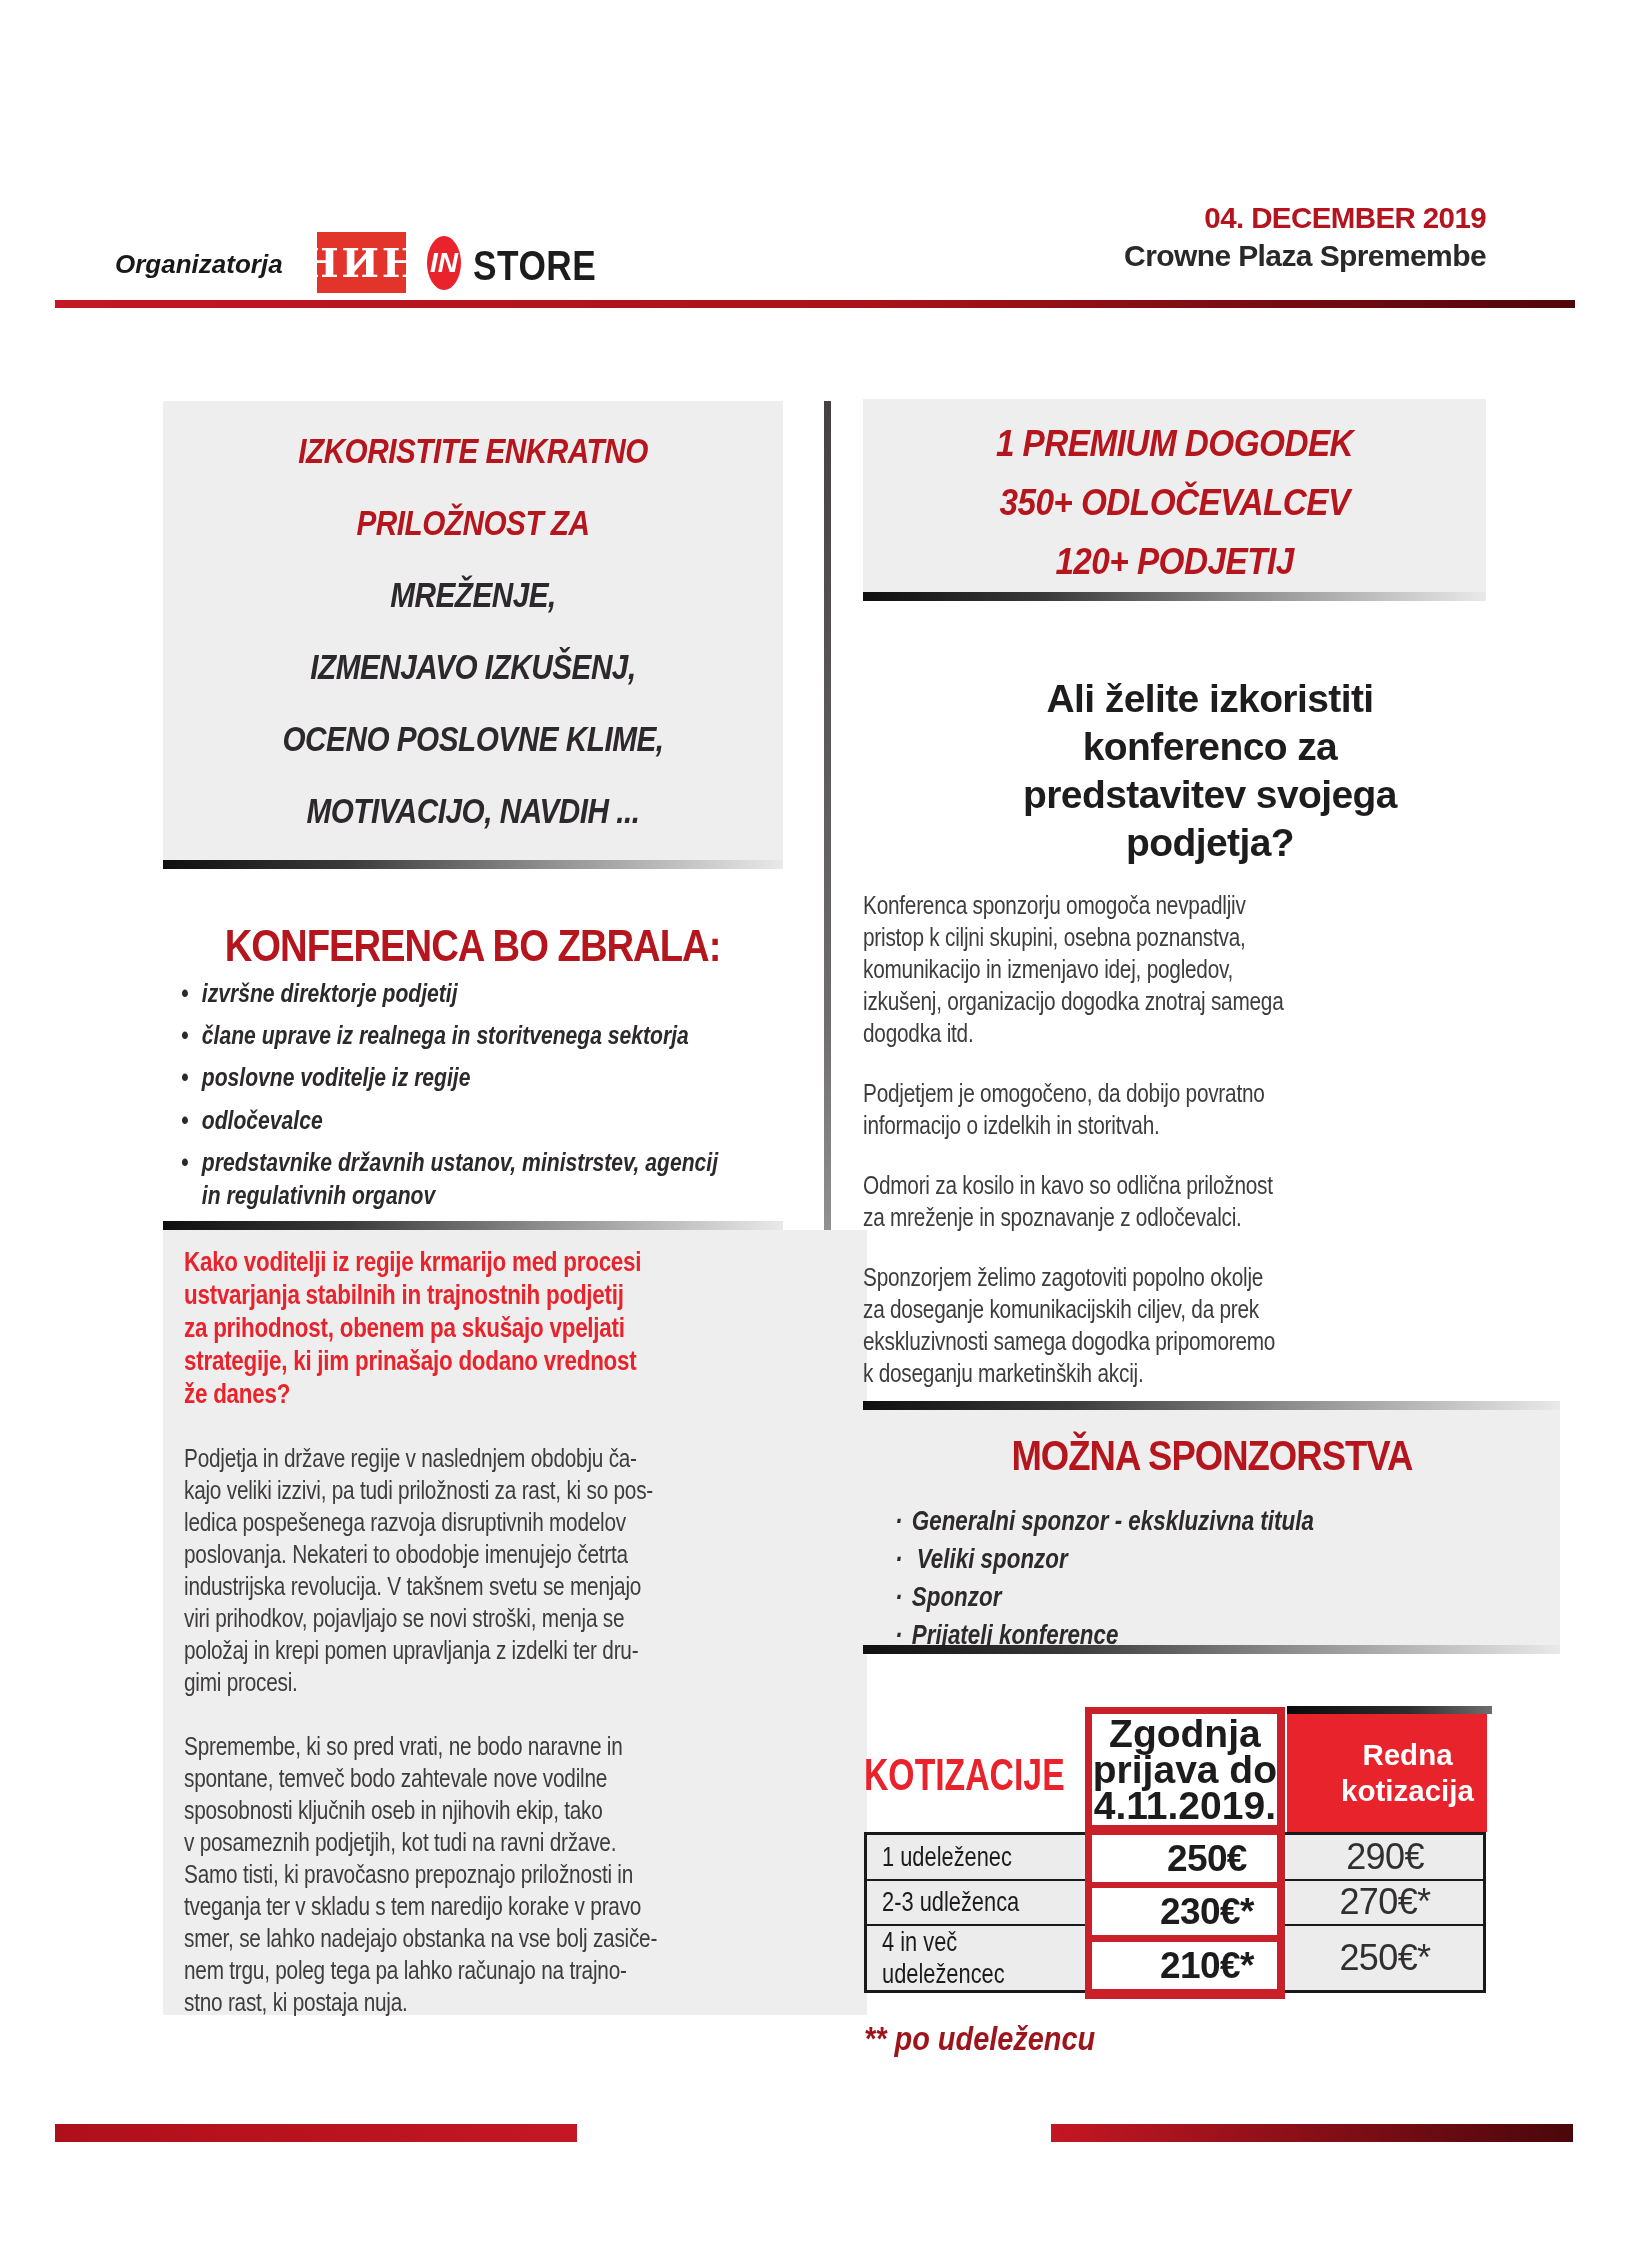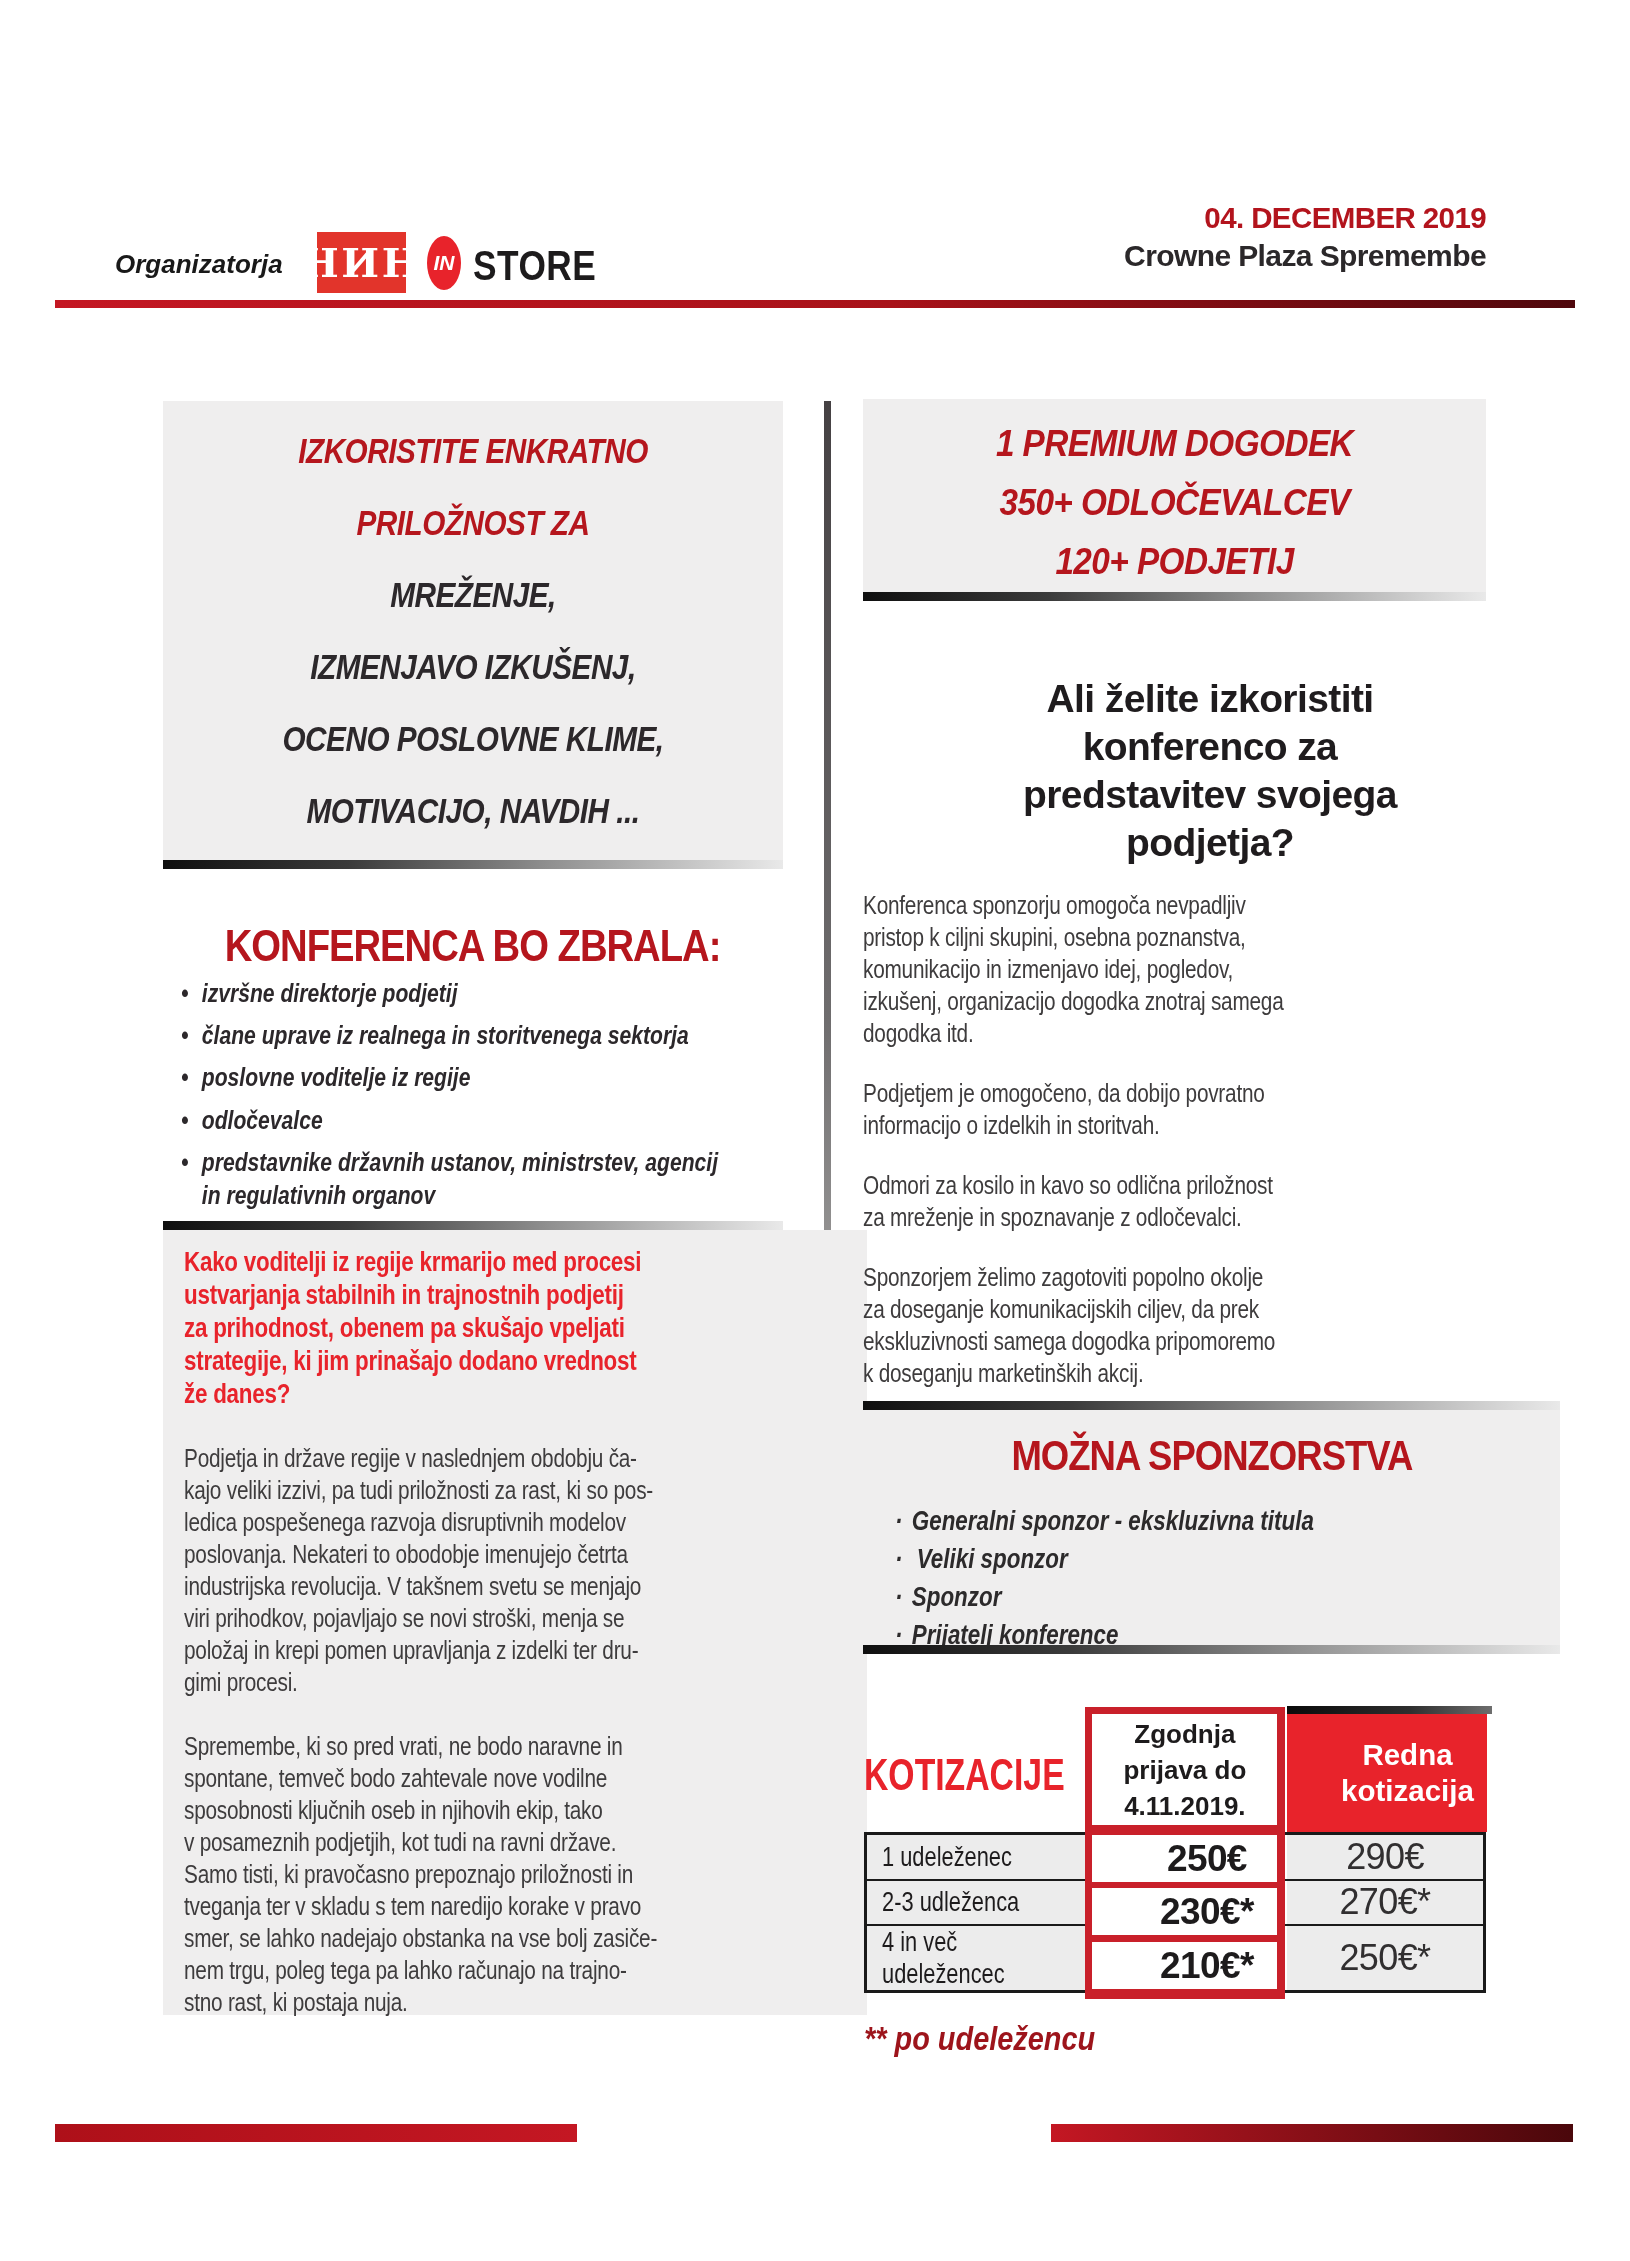--- a/index.html
+++ b/index.html
@@ -11,21 +11,21 @@
   .cx{display:inline-block;transform:scaleX(0.8);transform-origin:left top;white-space:pre-line;}
   .cx85{display:inline-block;transform:scaleX(0.85);transform-origin:left center;white-space:pre;}
   .center-squeeze{transform:scaleX(0.85);transform-origin:50% 50%;}
   .pre{white-space:pre-line;}
 
   
   .org-label{font-size:26px;font-weight:bold;font-style:italic;color:#191919;}
   .nin-box{width:89px;height:61px;background:#e2342b;display:flex;align-items:center;justify-content:center;}
   .nin-text{font-family:"DejaVu Serif",serif;font-weight:bold;font-size:40px;color:#ffffff;letter-spacing:2.5px;}
   .in-oval{width:34px;height:54px;background:#e8232b;border-radius:50%;display:flex;align-items:center;justify-content:center;}
-  .in-text{font-size:21px;font-weight:900;font-style:italic;color:#ffffff;}
+  .in-text{font-size:28px;font-weight:900;font-style:italic;color:#ffffff;}
   .store-text{font-size:43px;font-weight:900;color:#1d1b1c;letter-spacing:0.6px;transform:scaleX(0.82);transform-origin:left top;display:inline-block;}
   .date-line{font-size:29.5px;font-weight:800;color:#b3141d;text-align:right;letter-spacing:-0.6px;}
   .venue-line{font-size:30px;font-weight:800;color:#2b282a;text-align:right;letter-spacing:-0.6px;}
   .top-rule{height:8px;background:linear-gradient(to right,#c41723 0%,#a81219 55%,#4f070c 100%);}
 
   
   .box1-line{font-size:35px;line-height:72px;font-weight:800;font-style:italic;text-align:center;letter-spacing:-0.6px;}
   .red-text{color:#b5161d;}
   .dark-text{color:#2c282b;}
   .gather-heading{font-size:45px;font-weight:900;color:#b5161d;text-align:center;letter-spacing:-1.2px;}
@@ -39,21 +39,21 @@
   .right-heading{font-size:39px;line-height:48px;font-weight:900;color:#1f1c1e;text-align:center;letter-spacing:-0.6px;}
   .sponsor-title{font-size:43px;font-weight:900;color:#b5161d;text-align:center;letter-spacing:-1.2px;}
   .sponsor-item{font-size:28px;font-style:italic;font-weight:600;color:#2c2a2b;line-height:38px;display:flex;}
   .sponsor-dot{width:21px;flex:0 0 21px;}
 
   
   .fees-label{font-size:45px;font-weight:900;color:#e8232b;}
   .zg-col{background:#c9202a;}
   .zg-header{position:absolute;left:7.4px;top:7.4px;width:185px;height:111px;background:#ffffff;
              display:flex;align-items:center;justify-content:center;text-align:center;}
-  .zg-header-text{font-size:26px;line-height:36px;font-weight:800;color:#1d1b1c;}
+  .zg-header-text{font-size:39px;line-height:36px;font-weight:800;color:#1d1b1c;}
   .zg-cell{position:absolute;left:7.4px;width:185px;height:47px;background:#ffffff;
            display:flex;align-items:center;justify-content:center;}
   .zg-price{font-size:37px;font-weight:800;color:#1d1b1c;letter-spacing:-0.6px;margin-left:44px;}
   .redna-bar{height:8px;background:linear-gradient(to right,#0a0a0a 0%,#2e2e2e 60%,#6e6e6e 100%);}
   .redna-header{background:#e8232b;display:flex;align-items:center;justify-content:center;text-align:center;}
   .redna-header-text{font-size:29.5px;line-height:36px;font-weight:800;color:#ffffff;margin-left:41px;}
   .rows-wrap{border:3.1px solid #1a1a1a;display:flex;flex-direction:column;box-sizing:border-box;background:#ffffff;}
   .fee-row{flex:1;display:flex;}
   .fee-row + .fee-row{border-top:2.5px solid #1a1a1a;}
   .row-label{width:220px;flex:0 0 220px;background:#ececec;display:flex;align-items:center;padding-left:14.7px;box-sizing:border-box;}

